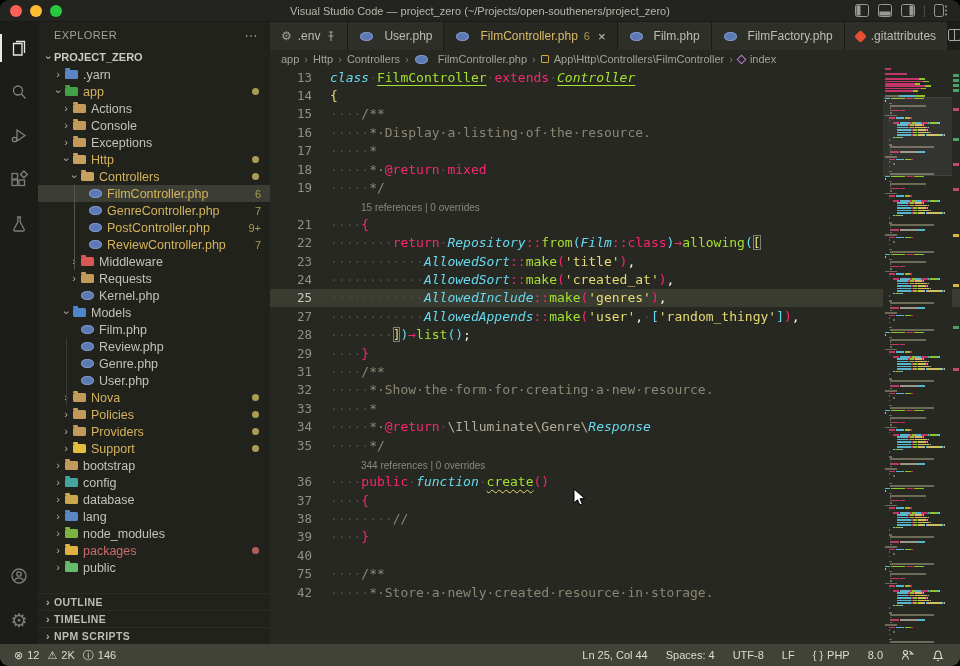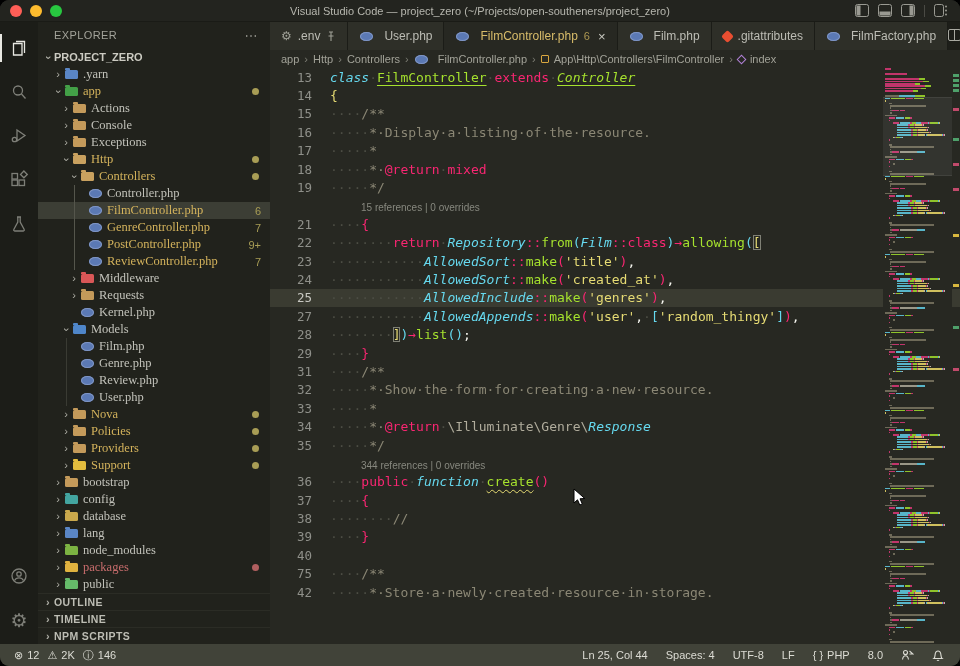--- a/index.html
+++ b/index.html
@@ -34,21 +34,21 @@
   .proj-row { height:18px; display:flex; align-items:center; font-size:11px; font-weight:bold; color:#cccbc2; padding-left:4px; flex:0 0 18px; }
   .tree { flex:1; position:relative; overflow:hidden; }
   .trow { height:17px; display:flex; align-items:center; position:relative; white-space:nowrap; }
   .trow.selected { background:#3c3e35; }
   .chev { width:12px; flex:0 0 12px; text-align:center; color:#adada5; font-size:11px; line-height:1; display:inline-block; }
   .chev.open { transform:rotate(90deg); }
   .chev.none { visibility:hidden; }
   .ficon { width:13px; height:9px; border-radius:1.5px; position:relative; margin:0 5px 0 1px; flex:0 0 13px; }
   .ficon::before { content:""; position:absolute; top:-2px; left:0; width:5px; height:2px; border-radius:1px 1px 0 0; background:inherit; }
   .phpicon { width:13px; height:9px; border-radius:50%; background:#5b79b4; box-shadow:inset 0 0 0 1px #7f95c4; margin:0 5px 0 1px; flex:0 0 13px; }
-  .tlabel { overflow:hidden; text-overflow:ellipsis;font-family:Liberation Serif, serif; }
+  .tlabel { overflow:hidden; text-overflow:ellipsis; }
   .tlabel.mod { color:#d4b35c; }
   .tlabel.unt { color:#c96d6d; }
   .tbadge { margin-left:auto; margin-right:9px; font-size:11px; color:#a89d55; }
   .tdot { margin-left:auto; margin-right:11px; width:7px; height:7px; border-radius:50%; background:#a89d55; }
   .tdot.red { background:#b05f5f; }
   .guide { position:absolute; width:1px; background:#55564c; }
   .sb-sections { flex:0 0 auto; }
   .sb-section { height:17px; display:flex; align-items:center; font-size:10.5px; font-weight:bold; letter-spacing:.4px; color:#bdbdb4; border-top:1px solid #2b2c25; padding-left:4px; }
 
   
@@ -234,25 +234,20 @@
             <span class="ficon" style="background: rgb(201, 161, 95);"></span>
             <span class="tlabel mod">Http</span>
             <span class="tdot"></span>
           </div>
           <div class="trow" style="padding-left: 30px;">
             <span class="chev open">›</span>
             <span class="ficon" style="background: rgb(201, 161, 95);"></span>
             <span class="tlabel mod">Controllers</span>
             <span class="tdot"></span>
           </div>
-          <div class="trow" style="padding-left: 38px;">
-            <span class="chev none">›</span>
-            <span class="phpicon"></span>
-            <span class="tlabel">Controller.php</span>
-          </div>
           <div class="trow selected" style="padding-left: 38px;">
             <span class="chev none">›</span>
             <span class="phpicon"></span>
             <span class="tlabel mod">FilmController.php</span>
             <span class="tbadge">6</span>
           </div>
           <div class="trow" style="padding-left: 38px;">
             <span class="chev none">›</span>
             <span class="phpicon"></span>
             <span class="tlabel mod">GenreController.php</span>
@@ -291,26 +286,26 @@
             <span class="tlabel">Models</span>
           </div>
           <div class="trow" style="padding-left: 30px;">
             <span class="chev none">›</span>
             <span class="phpicon"></span>
             <span class="tlabel">Film.php</span>
           </div>
           <div class="trow" style="padding-left: 30px;">
             <span class="chev none">›</span>
             <span class="phpicon"></span>
-            <span class="tlabel">Genre.php</span>
+            <span class="tlabel">Review.php</span>
           </div>
           <div class="trow" style="padding-left: 30px;">
             <span class="chev none">›</span>
             <span class="phpicon"></span>
-            <span class="tlabel">Review.php</span>
+            <span class="tlabel">Genre.php</span>
           </div>
           <div class="trow" style="padding-left: 30px;">
             <span class="chev none">›</span>
             <span class="phpicon"></span>
             <span class="tlabel">User.php</span>
           </div>
           <div class="trow" style="padding-left: 22px;">
             <span class="chev">›</span>
             <span class="ficon" style="background: rgb(196, 154, 90);"></span>
             <span class="tlabel mod">Nova</span>
@@ -409,26 +404,26 @@
               <span class="phpicon"></span>
               <span>FilmController.php</span>
               <span class="badge6">6</span>
               <span class="close">×</span>
             </div>
             <div class="tab">
               <span class="phpicon"></span>
               <span>Film.php</span>
             </div>
             <div class="tab">
+              <span class="phpicon"></span>
+              <span>FilmFactory.php</span>
+            </div>
+            <div class="tab">
               <span class="giticon"></span>
               <span>.gitattributes</span>
-            </div>
-            <div class="tab">
-              <span class="phpicon"></span>
-              <span>FilmFactory.php</span>
             </div>
           </div>
         <div class="tab-actions">
           <span><svg width="13" height="12" viewBox="0 0 13 12" fill="none" stroke="#a9a9a1">
                 <rect x="0.5" y="0.5" width="12" height="11" rx="1.5"></rect>
                 <line x1="6.5" y1="1" x2="6.5" y2="11"></line>
               </svg></span>
 
         </div>
       </div>

